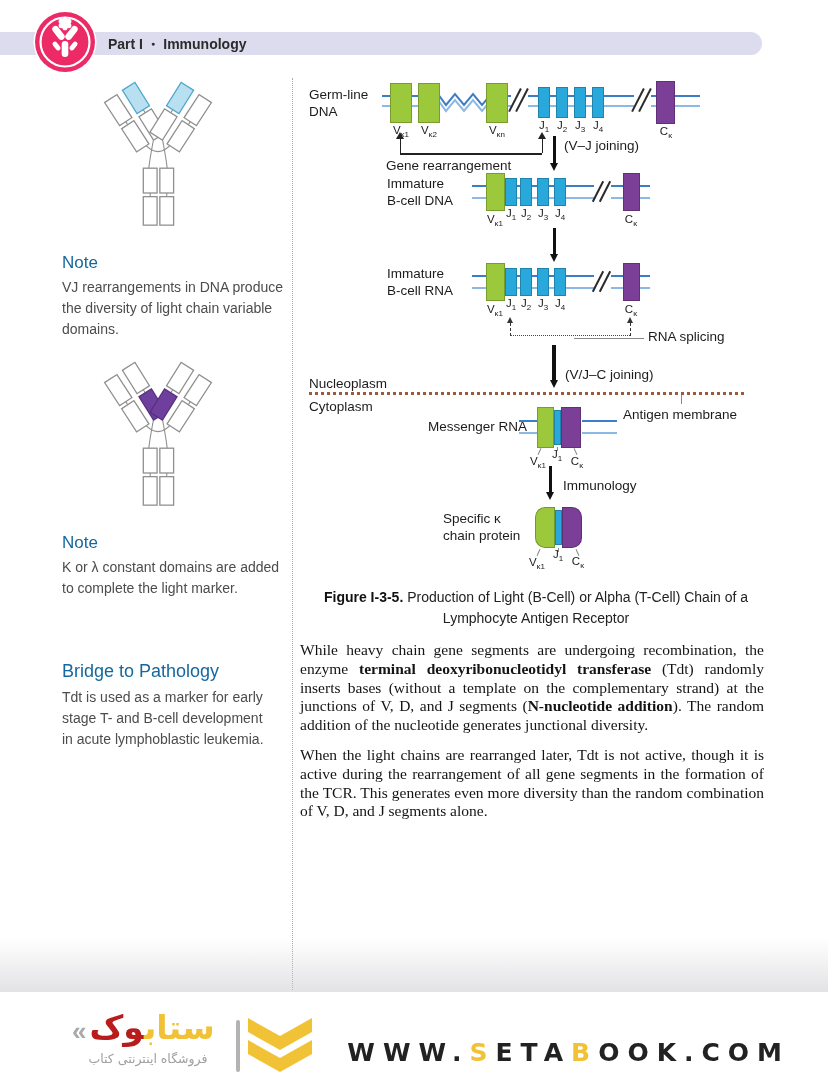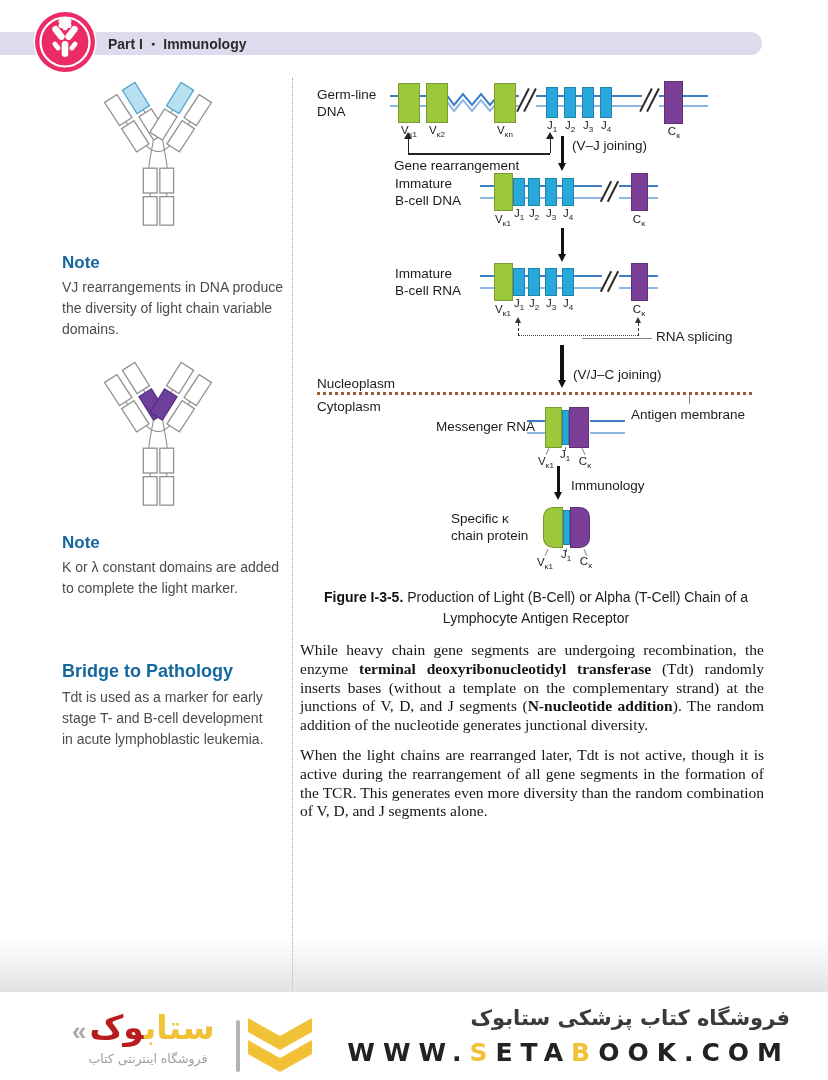--- a/index.html
+++ b/index.html
@@ -13,34 +13,34 @@
   .page{position:relative;width:828px;height:1080px;background:#fff;overflow:hidden}
 
   
   .header-bar{position:absolute;left:0;top:32px;width:762px;height:23px;background:var(--header-bar);
     border-radius:0 12px 12px 0;display:flex;align-items:center;padding-left:108px;gap:8px;
     font-size:14px;font-weight:bold;color:#2b2b2b}
   .bullet{font-size:7px;color:#2b2b2b;line-height:1}
   .logo{position:absolute;left:33px;top:10px;width:64px;height:64px}
 
   
-  .side-h{position:absolute;font-size:17px;font-weight:bold;color:var(--note-blue)}
+  .side-h{position:absolute;font-size:17px;font-weight:normal;color:var(--note-blue)}
   .side-t{position:absolute;font-size:14px;line-height:21px;color:#4c4c4c}
   .ab{position:absolute}
   .ab rect{fill:#fff;stroke:#8f8f8f;stroke-width:1.4}
   .ab line,.ab path{fill:none;stroke:#8f8f8f;stroke-width:1.2}
   .ab1 .d-it{fill:var(--ab-blue-fill);stroke:#4fa6cd}
   .ab2 .d-ib{fill:var(--ab-purple-fill);stroke:#562f80}
 
   .divider{position:absolute;left:292px;top:78px;height:912px;width:0;border-left:1.5px dotted #a8a8a8}
   .page-shade{position:absolute;left:0;top:938px;width:828px;height:54px;
     background:linear-gradient(180deg,rgba(215,215,219,0) 0%,rgba(203,203,208,.55) 100%)}
 
   
-  #diagram{position:absolute;left:300px;top:78px;width:478px;height:512px}
+  #diagram{position:absolute;left:292px;top:78px;width:478px;height:512px}
   .ln{position:absolute;height:2px}
   .ln.d{background:var(--dna-dark)} .ln.l{background:var(--dna-light)}
   .seg{position:absolute;border:1px solid rgba(0,0,0,.22)}
   .green{background:var(--v-green)} .blue{background:var(--j-blue)} .purple{background:var(--c-purple)}
   .slab{position:absolute;transform:translateX(-50%);font-size:11.5px;color:#1c1c1c;white-space:nowrap}
   .slab sub{font-size:8px}
   .dlab{position:absolute;font-size:13.5px;color:#1c1c1c;line-height:17px;white-space:nowrap}
   .dlab span{display:block}
   .zigwrap{position:absolute;background:#fff}
   .brk{position:absolute;background:#fff;width:17px;height:30px}
@@ -351,16 +351,15 @@
   <span class="brand-chev">«</span>
   <div class="brand"><span class="fy">ستاب</span><span class="fg">وک</span></div>
   <div class="tagline">فروشگاه اینترنتی کتاب</div>
   <div class="fdivider"></div>
   <div class="fchev">
     <svg width="68" height="58" viewBox="0 0 68 58">
       <polygon points="2,2 34,20 66,2 66,16 34,34 2,16" fill="var(--footer-yellow)"></polygon>
       <polygon points="2,24 34,42 66,24 66,38 34,56 2,38" fill="var(--footer-yellow)"></polygon>
     </svg>
   </div>
-  <div class="store-name">فروشگاه کتاب پزشکی ستابوک</div>
   <div class="site-url"><span>WWW.</span><span class="fy">S</span><span>ETA</span><span class="fy">B</span><span>OOK.COM</span></div>
 
 </div>
 
 </body></html>

